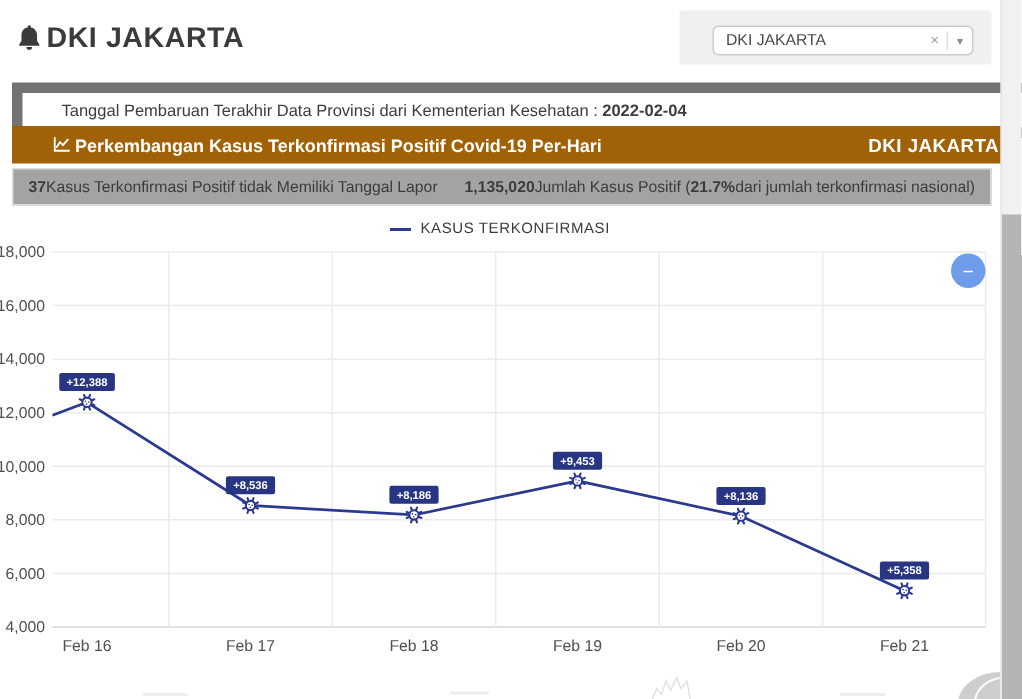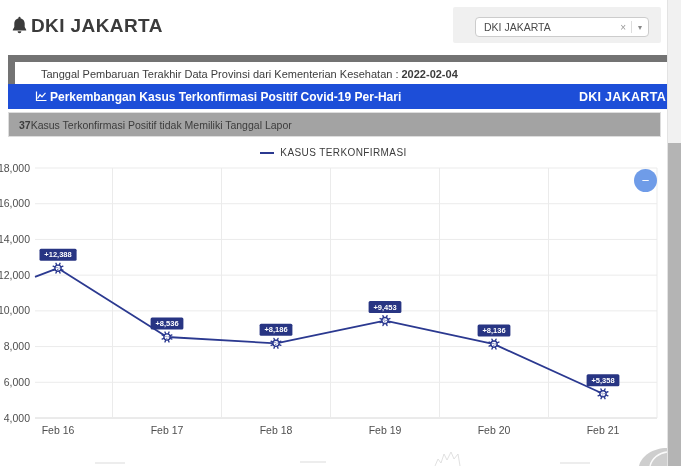--- a/index.html
+++ b/index.html
@@ -90,36 +90,39 @@
     <span class="sep"></span>
     <span class="caret">▾</span>
   </div>
 </div>
 
 <div class="abs update-bar">
   <span>Tanggal Pembaruan Terakhir Data Provinsi dari Kementerian Kesehatan :</span>
   <b>2022-02-04</b>
 </div>
 
-<div class="abs banner" style="background: #1d4ed8; padding-left: 27px;">
+<div class="abs banner" style="background: #a16207; padding-left: 27px;">
   <span class="t">
     <span style="display:flex;">
       <svg width="12" height="11" viewBox="0 0 12 11">
         <path d="M1.5 0.5v9h10" stroke="#fff" stroke-width="1.2" fill="none"></path>
         <path d="M2.5 7.5 5 3.8 7 5.8 10.5 1.8" stroke="#fff" stroke-width="1.2" fill="none"></path>
       </svg>
     </span>
     <span>Perkembangan Kasus Terkonfirmasi Positif Covid-19 Per-Hari</span>
   </span>
   <span class="r">DKI JAKARTA</span>
 </div>
 
 <div class="abs stats-bar">
   <span>
     <b>37</b><span>Kasus Terkonfirmasi Positif tidak Memiliki Tanggal Lapor</span>
+  </span>
+  <span>
+    <b>1,135,020</b><span>Jumlah Kasus Positif (</span><b>21.7%</b><span>dari jumlah terkonfirmasi nasional)</span>
   </span>
 </div>
 
 <div class="abs legend">
   <span class="legend-dash" style="background: rgb(43, 57, 144);"></span>
   <span>KASUS TERKONFIRMASI</span>
 </div>
 
 <svg class="abs chart-svg" width="667" height="306" viewBox="0 0 667 306">
     <line x1="35" y1="8" x2="657" y2="8" stroke="#ebebeb" stroke-width="1"></line>

